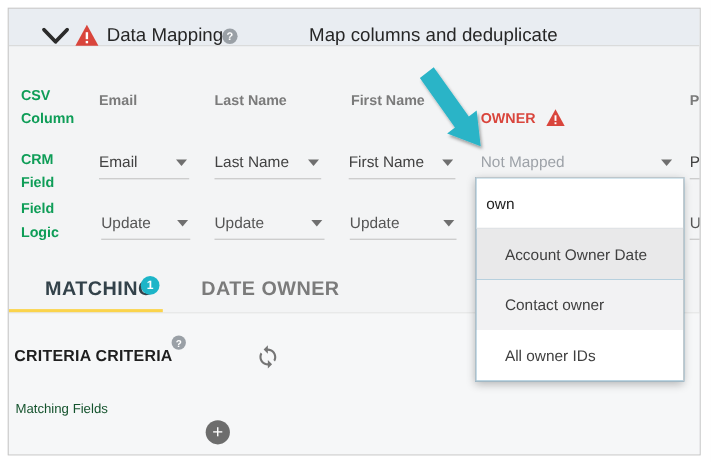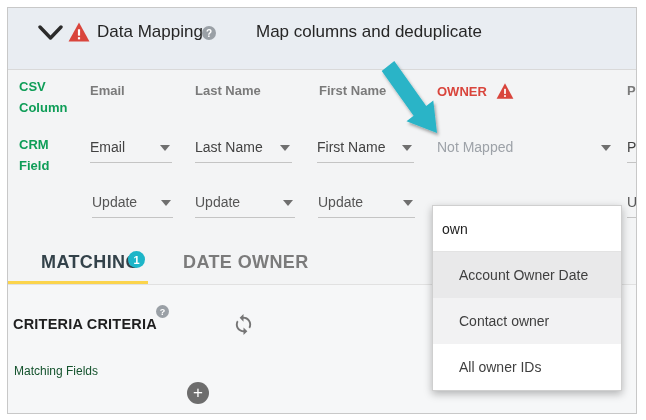--- a/index.html
+++ b/index.html
@@ -3,33 +3,33 @@
 <meta charset="utf-8">
 <style>
   * { margin:0; padding:0; box-sizing:border-box; }
   html,body { width:646px; height:420px; background:#ffffff; font-family:"Liberation Sans", sans-serif; }
   .stage { position:relative; width:646px; height:420px; background:#fff; overflow:hidden; }
 
   .card { position:absolute; left:7px; top:7px; width:630px; height:407px;
           border:1px solid #c8c8c8; background:#f3f4f5; overflow:hidden; }
 
   
-  .hdr { position:absolute; left:0; top:0; width:100%; height:62px; background:#e9edf2; border-bottom:1px solid #d9d9d9; }
+  .hdr { position:absolute; left:0; top:0; width:100%; height:34px; background:#e9edf2; border-bottom:1px solid #d9d9d9; }
   .hdr .chev { position:absolute; left:30px; top:17px; width:25px; height:16px; cursor:pointer; }
   .hdr .warn { position:absolute; left:60px; top:14px; width:22px; height:20px; }
   .hdr .title { position:absolute; left:89px; top:14px; font-size:17px; color:#262626; }
   .help { width:14px; height:14px; border-radius:50%; background:#9aa0a6; color:#fff; font-size:10px; font-weight:bold;
           display:flex; align-items:center; justify-content:center; }
   .hdr .help { position:absolute; left:194px; top:18px; }
-  .hdr .subtitle { position:absolute; left:248px; top:14px; font-size:17px; color:#262626; }
+  .hdr .subtitle { position:absolute; left:273px; top:14px; font-size:17px; color:#262626; }
 
   
   .rowlabel { position:absolute; left:11px; width:62px; font-size:13px; font-weight:bold; color:#0e9d57; line-height:21px; }
   .colhdr { position:absolute; top:75px; font-size:13px; font-weight:bold; color:#7a7a7a; white-space:nowrap; }
-  .colhdr.err { color:#d9453c; display:flex; align-items:center; gap:9px; }
+  .colhdr.err { color:#d9453c; display:flex; align-items:center; gap:9px;margin-top:16px; }
   .colhdr .warn { width:18px; height:16px; }
 
   .dd { position:absolute; height:29px; border-bottom:1px solid #c4c4c4; font-size:14px; color:#424242;
         white-space:nowrap; cursor:pointer; }
   .dd .val { position:absolute; left:0; top:5px; }
   .dd.muted .val { color:#9da2a8; }
   .dd.logic .val { color:#555; }
   .caret { position:absolute; right:2px; top:11px; width:0; height:0;
            border-left:5px solid transparent; border-right:5px solid transparent; border-top:6px solid #6f6f6f; }
   .dd.nounder { border-bottom-color:transparent; }
@@ -51,21 +51,21 @@
   .mf-label { position:absolute; left:6px; top:356px; font-size:12px; color:#14532d; }
   .mf-select { position:absolute; left:6px; top:371px; width:162px; height:24px; border-bottom:1px solid #bdbdbd;
                font-size:16px; color:#9b9b9b; cursor:pointer; }
   .mf-select .val { position:absolute; left:0; top:2px; }
   .mf-select .caret { top:9px; right:4px; }
   .plusbtn { position:absolute; left:179px; top:374px; width:22px; height:22px; border-radius:50%; background:#6d6d6d;
              border:none; color:#fff; font-size:17px; line-height:20px; text-align:center; cursor:pointer; padding:0; }
 
   
   .panel { position:absolute; left:424px; top:153px; width:190px; background:#0369a1; border:1px solid #cfcfcf;
-           box-shadow:0 3px 8px rgba(0,0,0,.28); z-index:5;margin-top:44px; }
+           box-shadow:0 3px 8px rgba(0,0,0,.28); z-index:5; }
   .panel .search { display:block; width:100%; height:46px; border:none; border-bottom:1px solid #e3e3e3;
                    padding-left:9px; font-size:14px; color:#222; font-family:"Liberation Sans", sans-serif;
                    background:#fff; outline:none; }
   .panel .opt { height:46px; line-height:46px; padding-left:26px; font-size:14px; color:#3f3f3f; cursor:pointer;
                 white-space:nowrap; overflow:hidden; }
   .panel .opt.o0 { background:#e9e9ea; }
   .panel .opt.o1 { background:#ffffff; }
   .panel .opt.o2 { background:#f2f2f3; }
 
   .arrow-overlay { position:absolute; left:0; top:0; width:646px; height:420px; z-index:10; pointer-events:none; }
@@ -85,20 +85,21 @@
         <rect x="10.8" y="8" width="2.4" height="7" fill="#fff"></rect>
         <rect x="10.8" y="16.7" width="2.4" height="2.4" fill="#fff"></rect>
       </svg>
       <span class="title">Data Mapping</span>
       <span class="help">?</span>
       <span class="subtitle">Map columns and deduplicate</span>
     </div>
 
     <div class="rowlabel" style="top:68px">CSV Column</div>
     <div class="rowlabel" style="top:126px">CRM Field</div>
+    <div class="rowlabel" style="top:171px">Field Logic</div>
 
     <div class="colhdr" style="left:82px">Email</div>
     <div class="colhdr" style="left:187px">Last Name</div>
     <div class="colhdr" style="left:311px">First Name</div>
     <div class="colhdr err" style="left:429px">
       <span>OWNER</span>
       <svg class="warn" viewBox="0 0 24 22">
         <path d="M12 0.5 L23.5 21.5 H0.5 Z" fill="#d9453c"></path>
         <rect x="10.8" y="8" width="2.4" height="7" fill="#fff"></rect>
         <rect x="10.8" y="16.7" width="2.4" height="2.4" fill="#fff"></rect>

